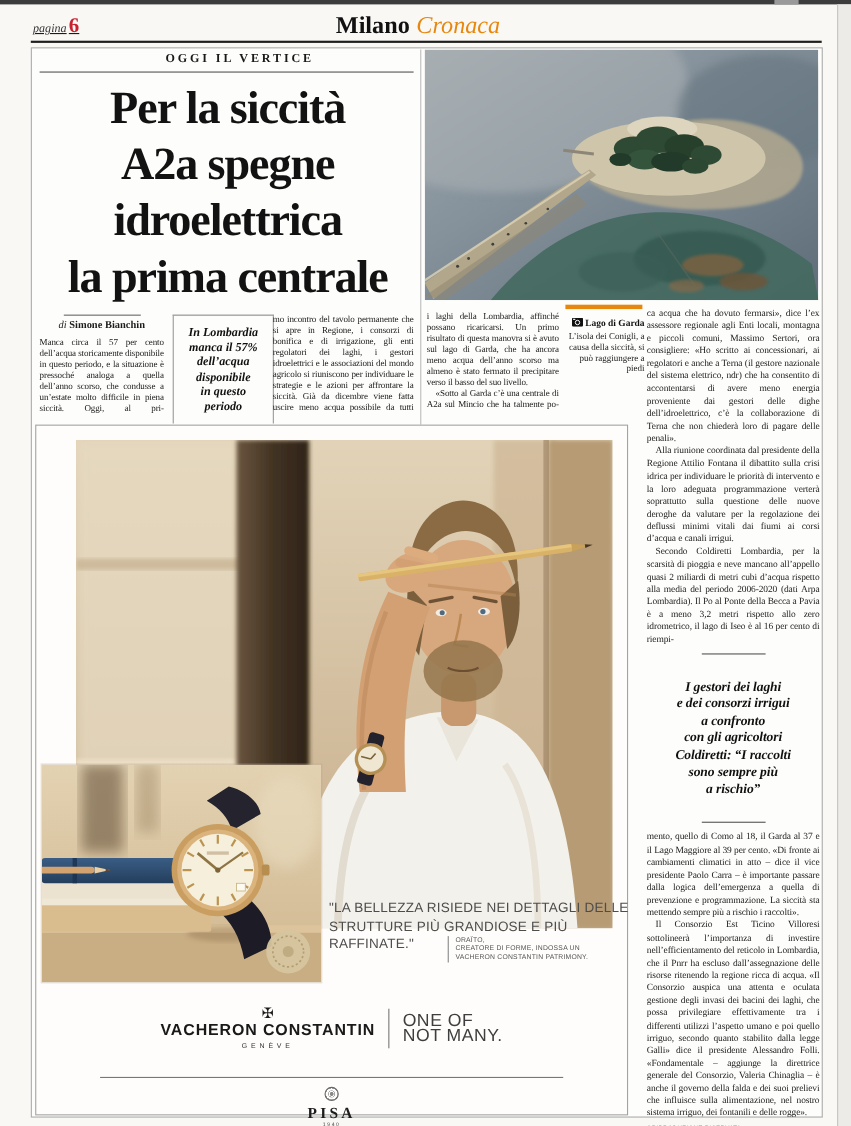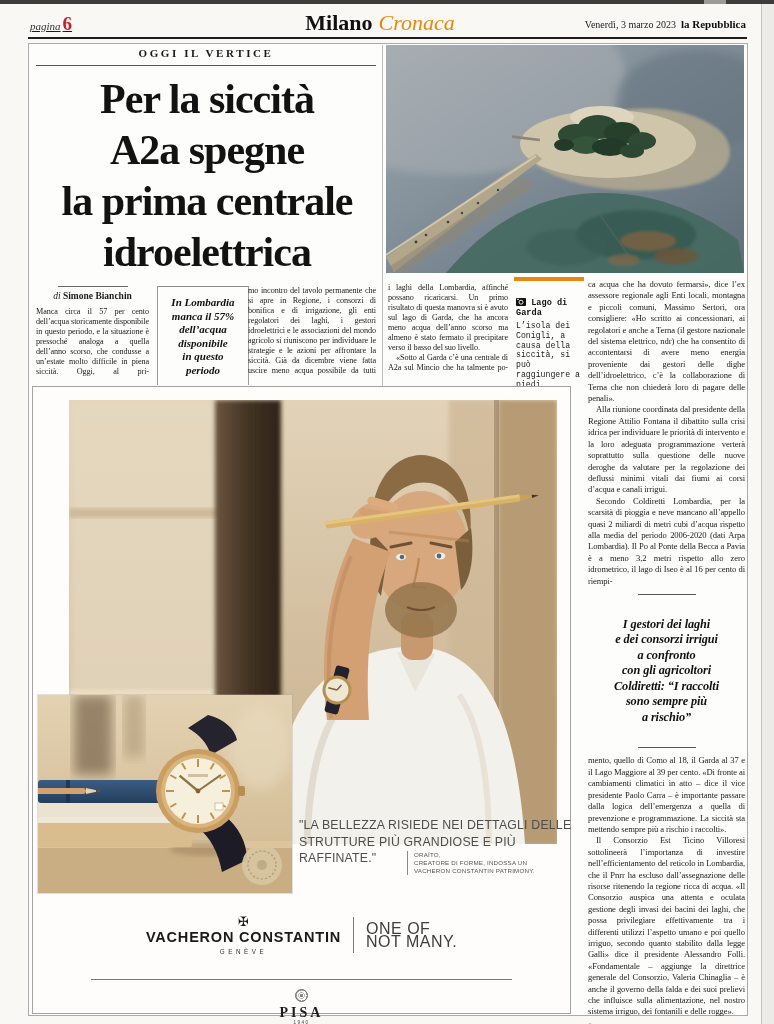--- a/index.html
+++ b/index.html
@@ -18,33 +18,33 @@
   #hdr-left .pnum{font-size:19px;font-weight:bold;color:#c8202f;margin-left:2px;}
   #hdr-center{left:0;top:10px;width:760px;text-align:center;font-size:22px;}
   #hdr-center .milano{font-weight:bold;color:#111;}
   #hdr-center .cronaca{font-style:italic;color:#e8870e;margin-left:6px;}
   #hdr-right{left:460px;top:18px;width:286px;text-align:right;font-size:10px;color:#222;}
   #hdr-right .masthead{font-weight:bold;font-size:11px;color:#0d0d0d;margin-left:5px;}
   #hdr-rule{left:28px;top:37px;width:719px;height:2px;background:#1e1e1e;}
 
   
   #frame{left:28px;top:43px;width:718px;height:971px;border:1px solid #ababab;background:#fdfdfb;}
-  #kicker{left:30px;top:47px;width:352px;text-align:center;font-weight:bold;font-size:11px;
+  #kicker{left:42px;top:47px;width:352px;text-align:center;font-weight:bold;font-size:11px;
           letter-spacing:2.6px;color:#1a1a1a;}
   #kicker-rule{left:36px;top:65px;width:340px;height:1px;background:#555;}
   #headline{left:32px;top:74px;width:350px;text-align:center;font-weight:bold;
             font-size:42px;line-height:51px;letter-spacing:-1px;color:#121212;}
   #vrule1{left:382px;top:45px;width:1px;height:352px;background:#bdbdbd;}
 
   
   #photo{left:386px;top:45px;width:358px;height:228px;overflow:hidden;}
   #orange-bar{left:514px;top:277px;width:70px;height:4px;background:#e8870e;}
 
   
-  #caption{left:516px;top:298px;width:70px;font-family:Liberation Mono, monospace;}
+  #caption{left:516px;top:288px;width:70px;font-family:Liberation Serif, serif;text-align:right;}
   #caption .cap-title{font-weight:bold;font-size:8.6px;line-height:10px;color:#111;}
   #caption .cap-body{font-size:8.2px;line-height:9.8px;color:#222;margin-top:3px;}
 
   
   .bodytxt{font-size:8.2px;line-height:10px;letter-spacing:-0.1px;text-align:justify;color:#1b1b1b;}
   .cont{text-align-last:justify;}
   .indent{text-indent:8px;}
   #col1{left:36px;top:286px;width:113px;}
   #byline-rule{width:70px;height:1px;background:#666;margin:0 auto 4px auto;}
   #byline{text-align:center;font-size:9.5px;margin-bottom:6px;}
@@ -98,34 +98,31 @@
   <div class="abs" id="topbar"></div>
   <div class="abs" id="topbar-notch"></div>
   <div class="abs" id="right-strip"></div>
 
   <div class="abs" id="hdr-left">
     <span class="pagina">pagina</span><span class="pnum">6</span>
   </div>
   <div class="abs" id="hdr-center">
     <span class="milano">Milano</span><span class="cronaca">Cronaca</span>
   </div>
-  <div class="abs" id="hdr-right">
-    <span>Venerdì, 3 marzo 2023</span><span class="masthead">la Repubblica</span>
-  </div>
   <div class="abs" id="hdr-rule"></div>
 
   <div class="abs" id="frame"></div>
   <div class="abs" id="kicker">OGGI IL VERTICE</div>
   <div class="abs" id="kicker-rule"></div>
 
   <div class="abs" id="headline">
     <div>Per la siccità</div>
     <div>A2a spegne</div>
+    <div>idroelettrica</div>
     <div>la prima centrale</div>
-    <div>idroelettrica</div>
   </div>
 
   <div class="abs" id="vrule1"></div>
 
   <div class="abs" id="photo">
     <svg width="358" height="228" viewBox="0 0 358 228" preserveAspectRatio="none">
       <defs>
         <linearGradient id="wg" x1="0" y1="0" x2="1" y2="1">
           <stop offset="0" stop-color="#a0a9af"></stop>
             <stop offset="0.45" stop-color="#818e98"></stop>

